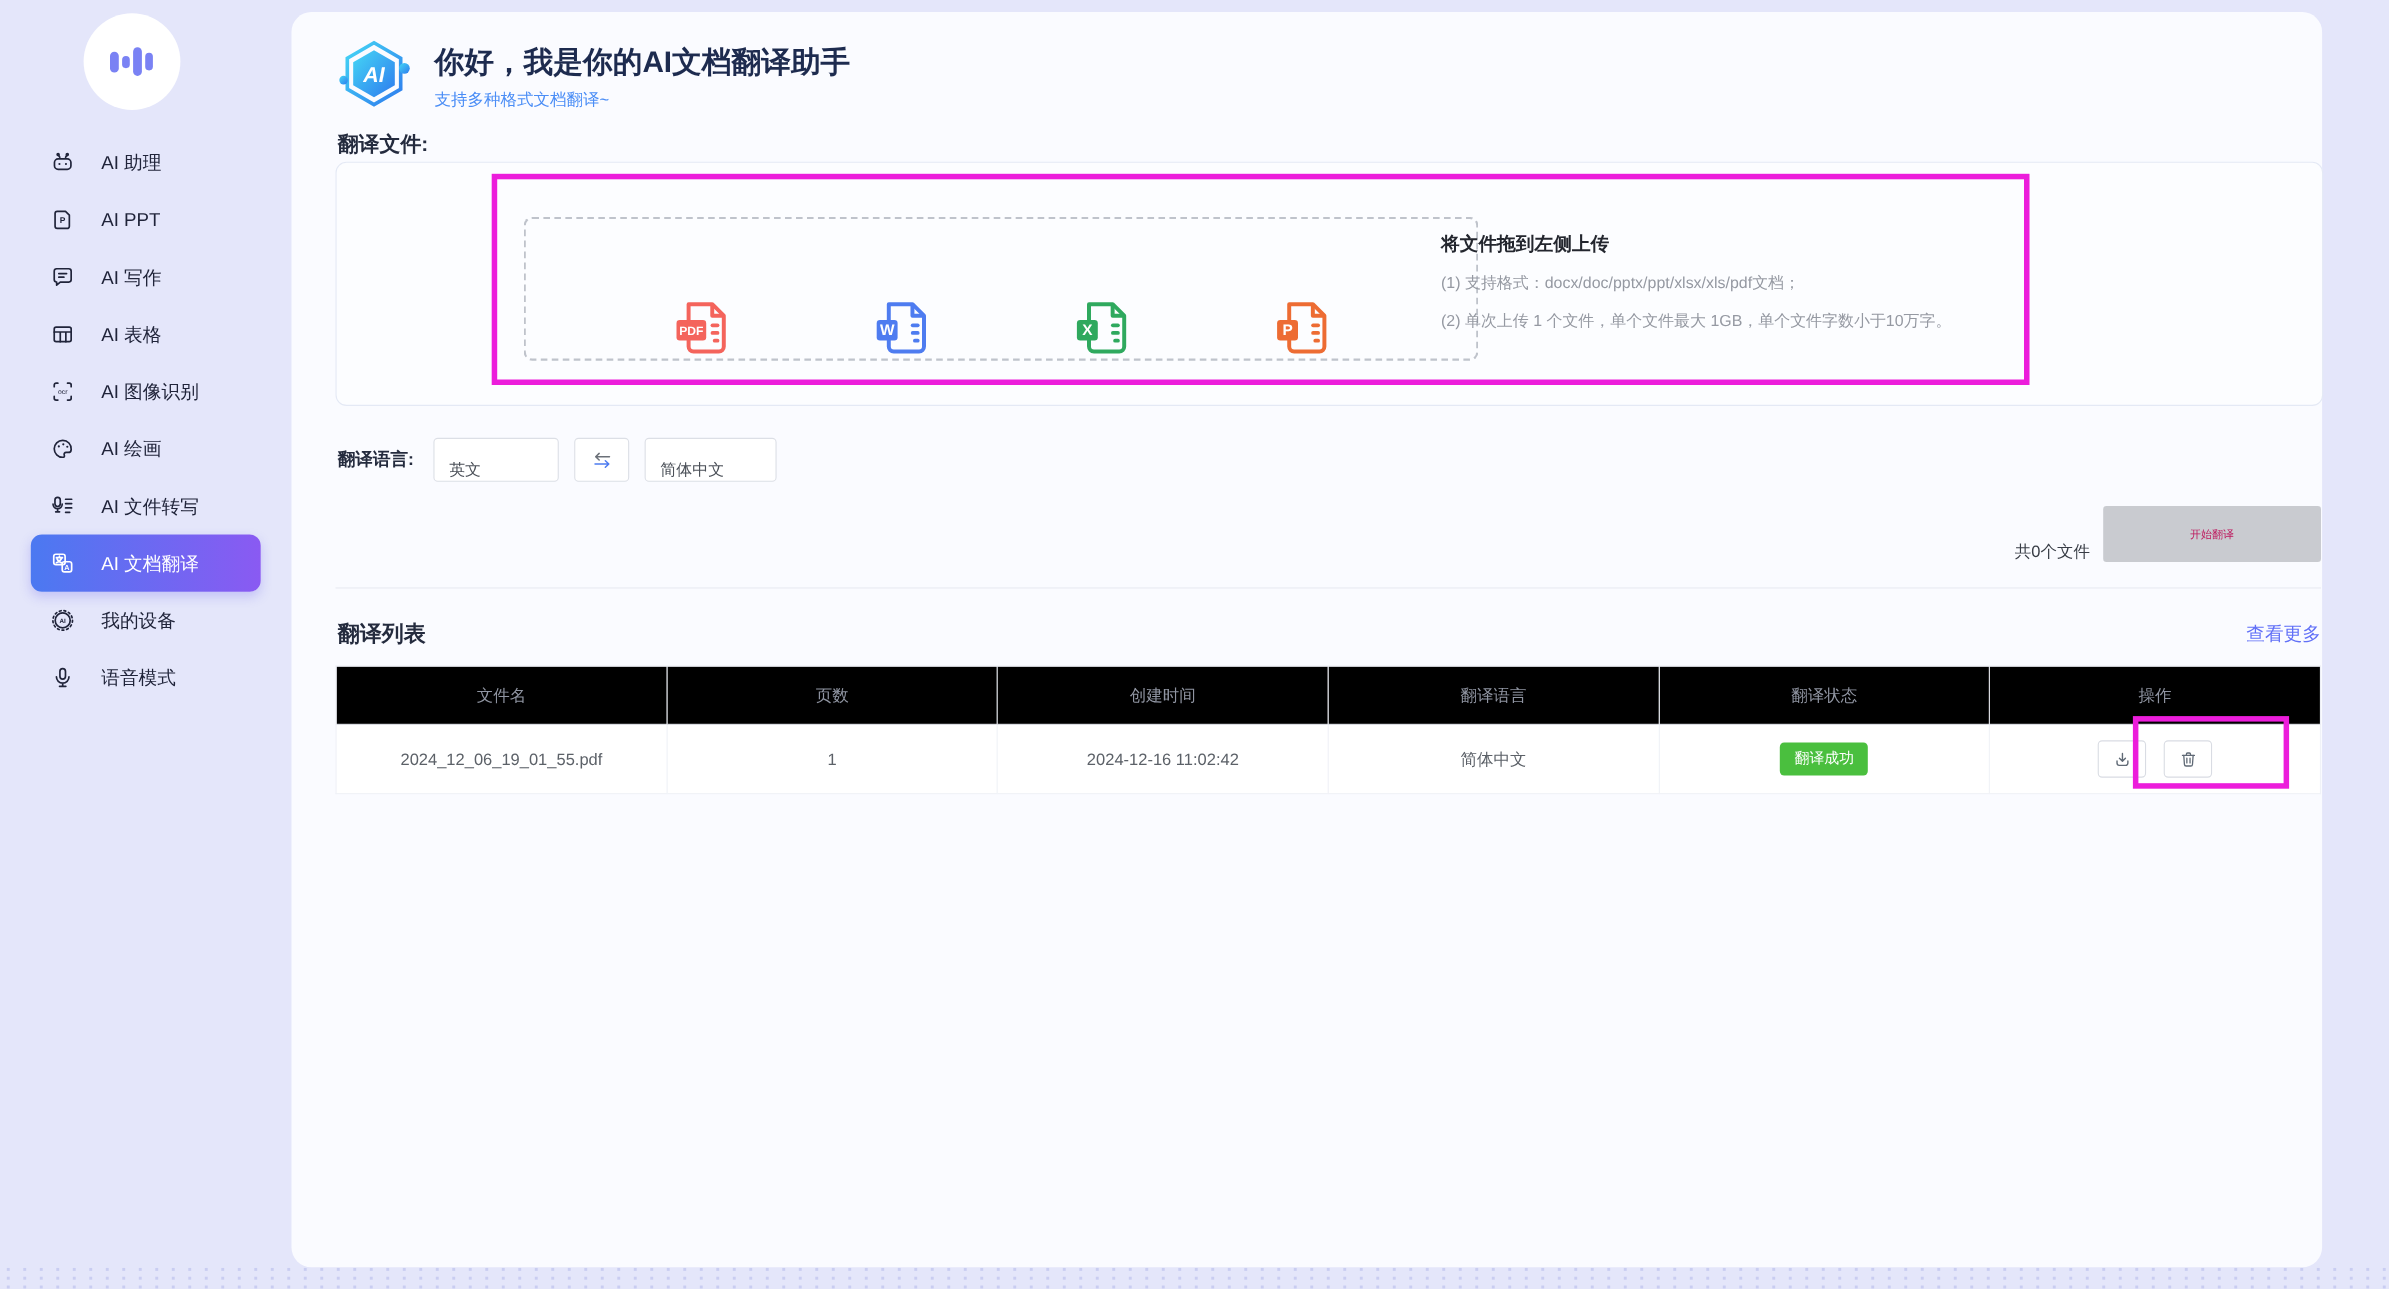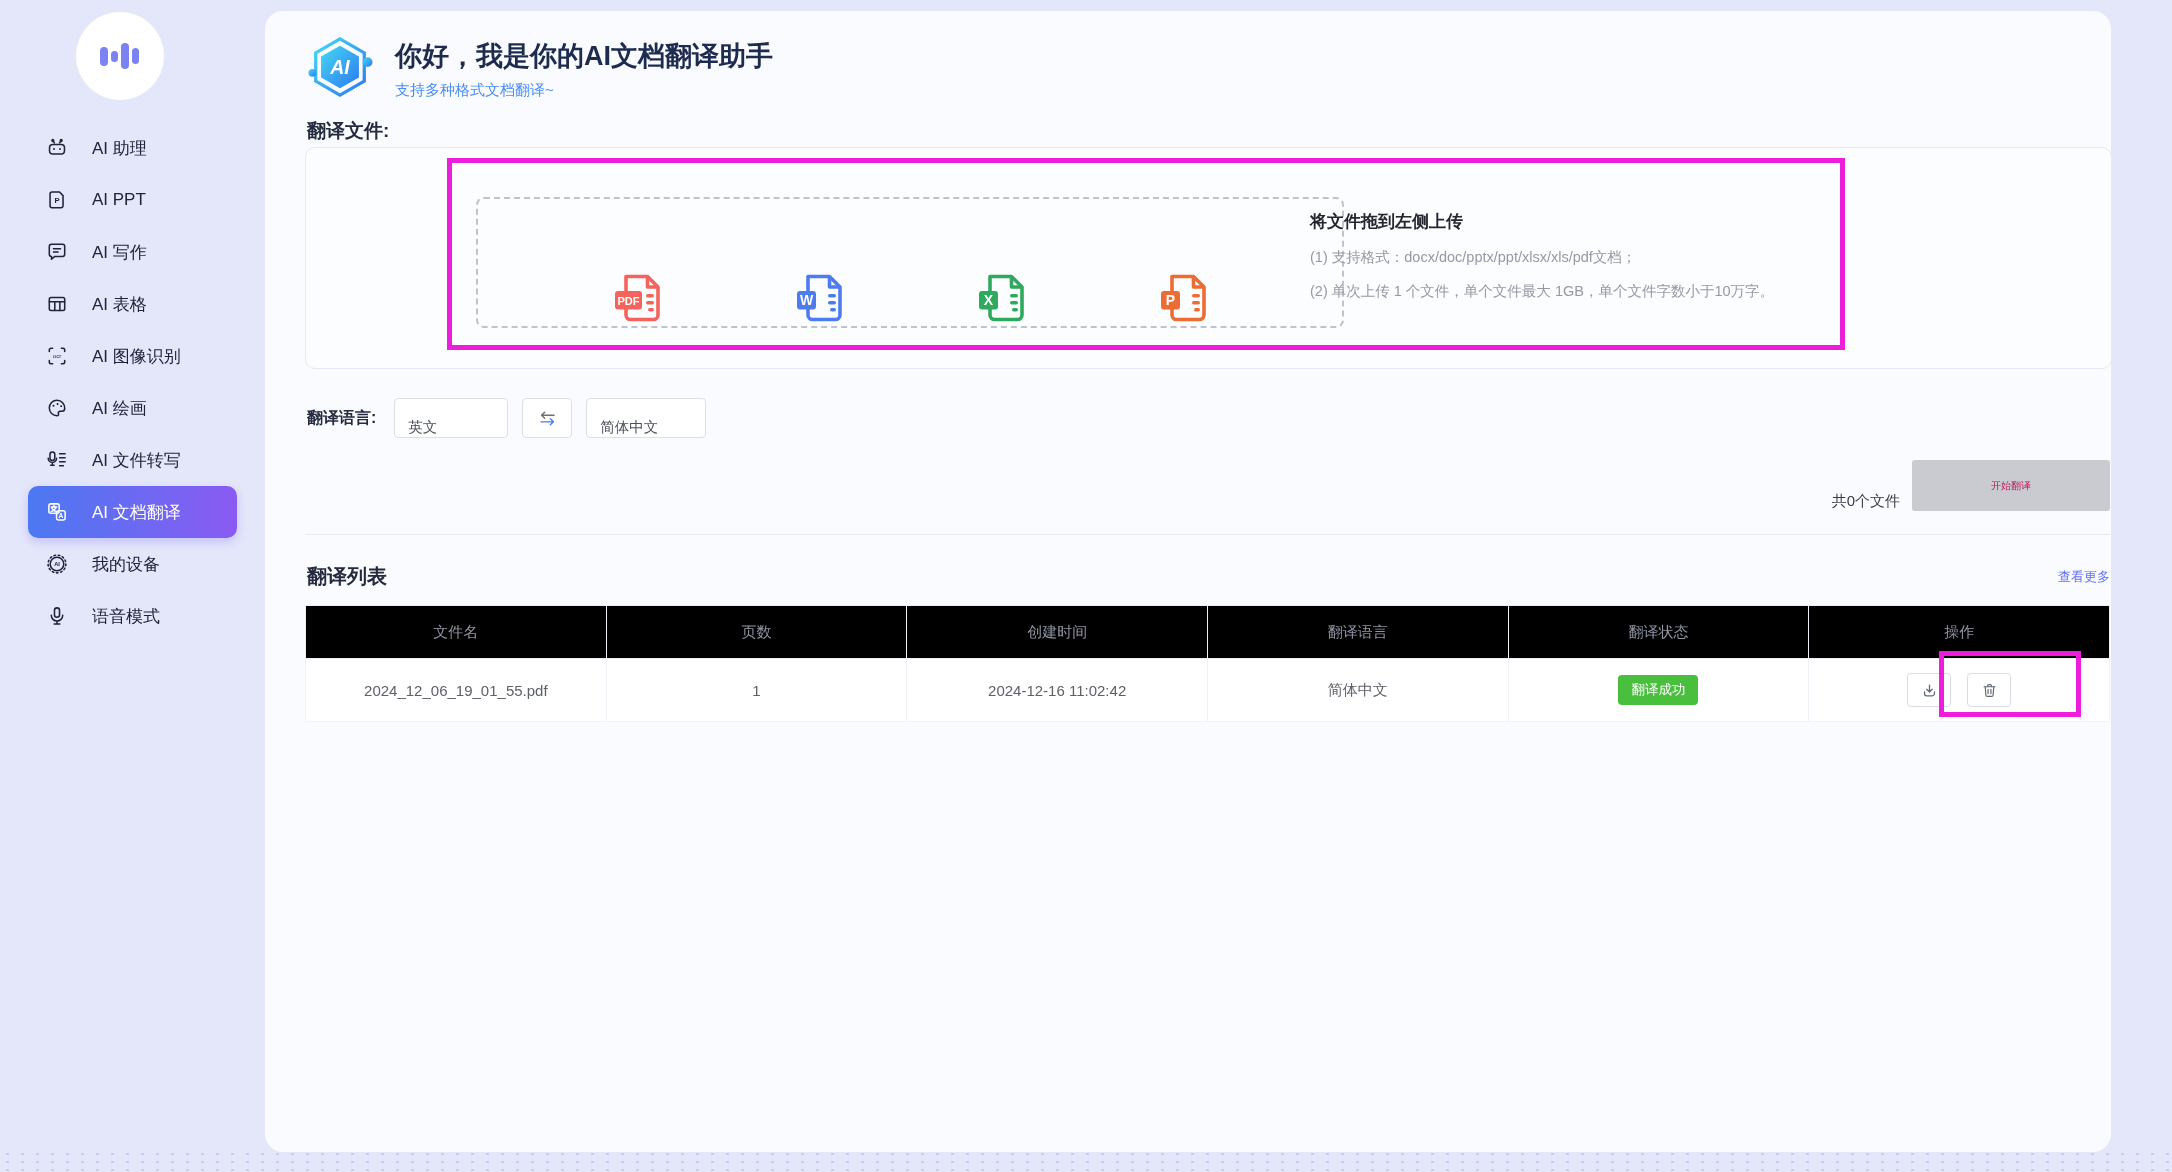--- a/index.html
+++ b/index.html
@@ -33,21 +33,21 @@
   .select.wide{width:120px}
   .swap{width:50px;height:40px;background:#fff;border:1px solid #dcdfe6;border-radius:4px;display:flex;align-items:center;justify-content:center;cursor:pointer;padding:0}
   
   .start-row{position:absolute;left:40px;top:449px;width:1805px;display:flex;justify-content:flex-end;align-items:flex-end;gap:12px}
   .count{font-size:15px;color:#383d46}
   .start-btn{width:198px;height:51px;background:#c9cbd0;color:#be185d;border:none;border-radius:3px;font-size:10px;cursor:not-allowed}
   .divider{position:absolute;left:40px;top:515px;width:1805px;height:1px;background:#e8eaf2;border:none}
   
   .list-head{position:absolute;left:40px;top:552px;width:1805px;display:flex;justify-content:space-between;align-items:center}
   .list-head h2{margin:0;font-size:20px;font-weight:bold;color:#242b3e;padding-left:2px}
-  .view-more{font-size:13px;color:#6170f7;cursor:pointer;text-decoration:none}
+  .view-more{font-size:17px;color:#6170f7;cursor:pointer;text-decoration:none}
   .tbl{position:absolute;left:40px;top:594px;width:1805px;border-collapse:collapse;table-layout:fixed}
   .tbl th{height:50px;background:#000000;font-weight:normal;font-size:15px;color:#9095a2;border:1px solid #edeff5}
   .tbl td{height:60px;background:#fff;text-align:center;font-size:15px;color:#5c6168;border:1px solid #f0f2f7}
   .badge{display:inline-block;padding:6px 13px;border-radius:4px;color:#fff;font-size:13.5px}
   .act-btn{width:44px;height:34px;border:1px solid #d9dce3;background:#fff;border-radius:4px;display:inline-flex;align-items:center;justify-content:center;margin:0 8px;cursor:pointer;color:#606a76;vertical-align:middle;padding:0}
   .act-btn svg{width:17px;height:17px}
   
   .overlay{position:absolute;inset:0;pointer-events:none;z-index:40}
   .ann{position:absolute;border:5px solid #ec1ddb;box-sizing:border-box}
   .ann1{left:447px;top:158px;width:1398px;height:192px}

